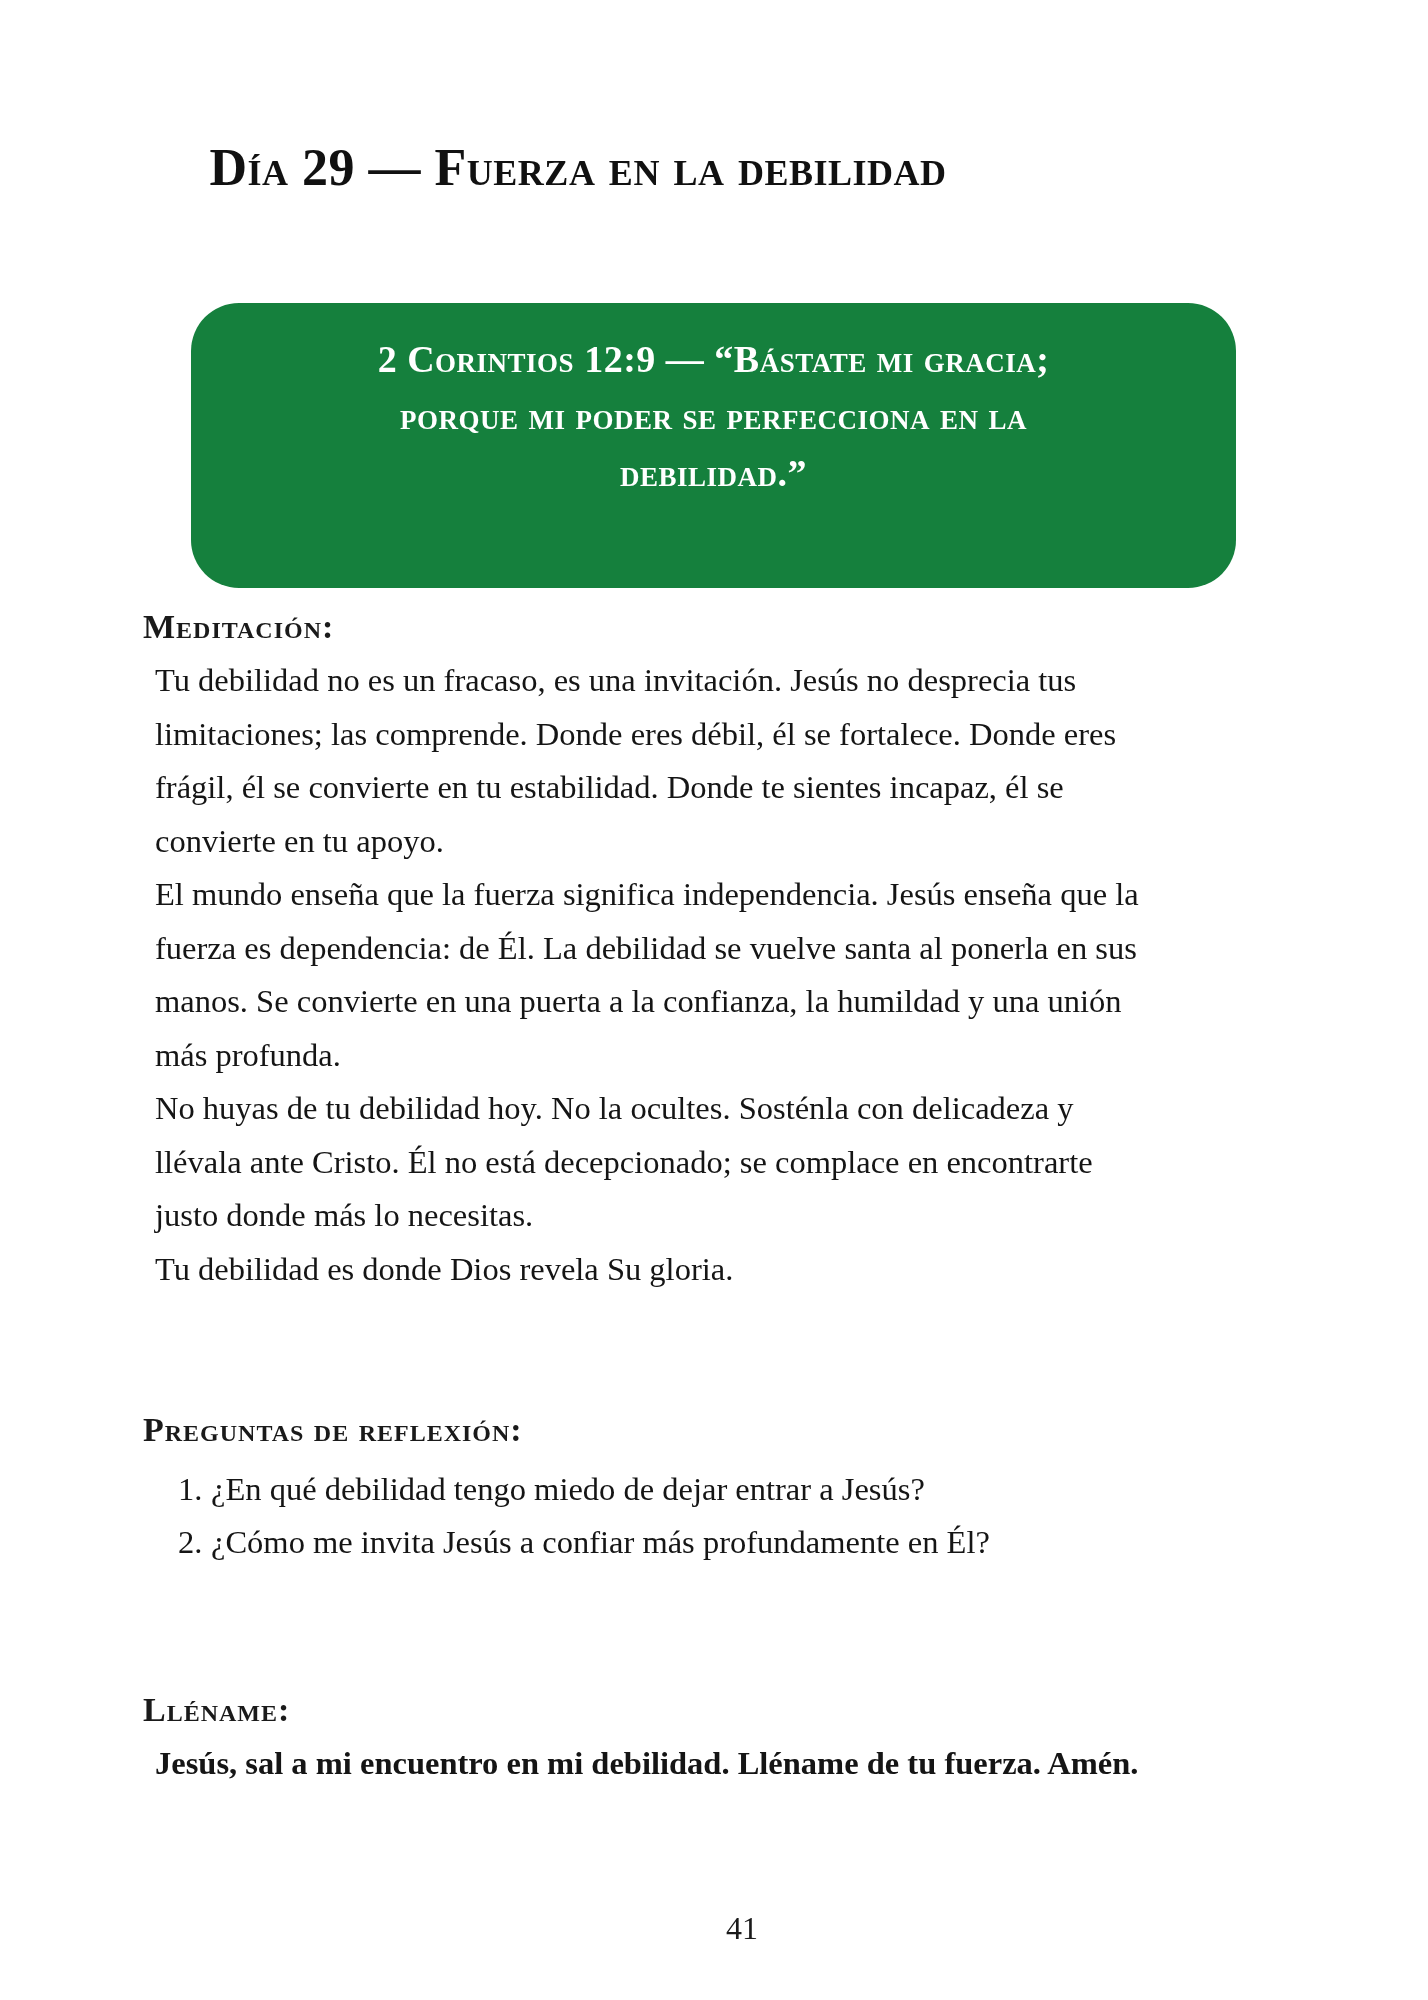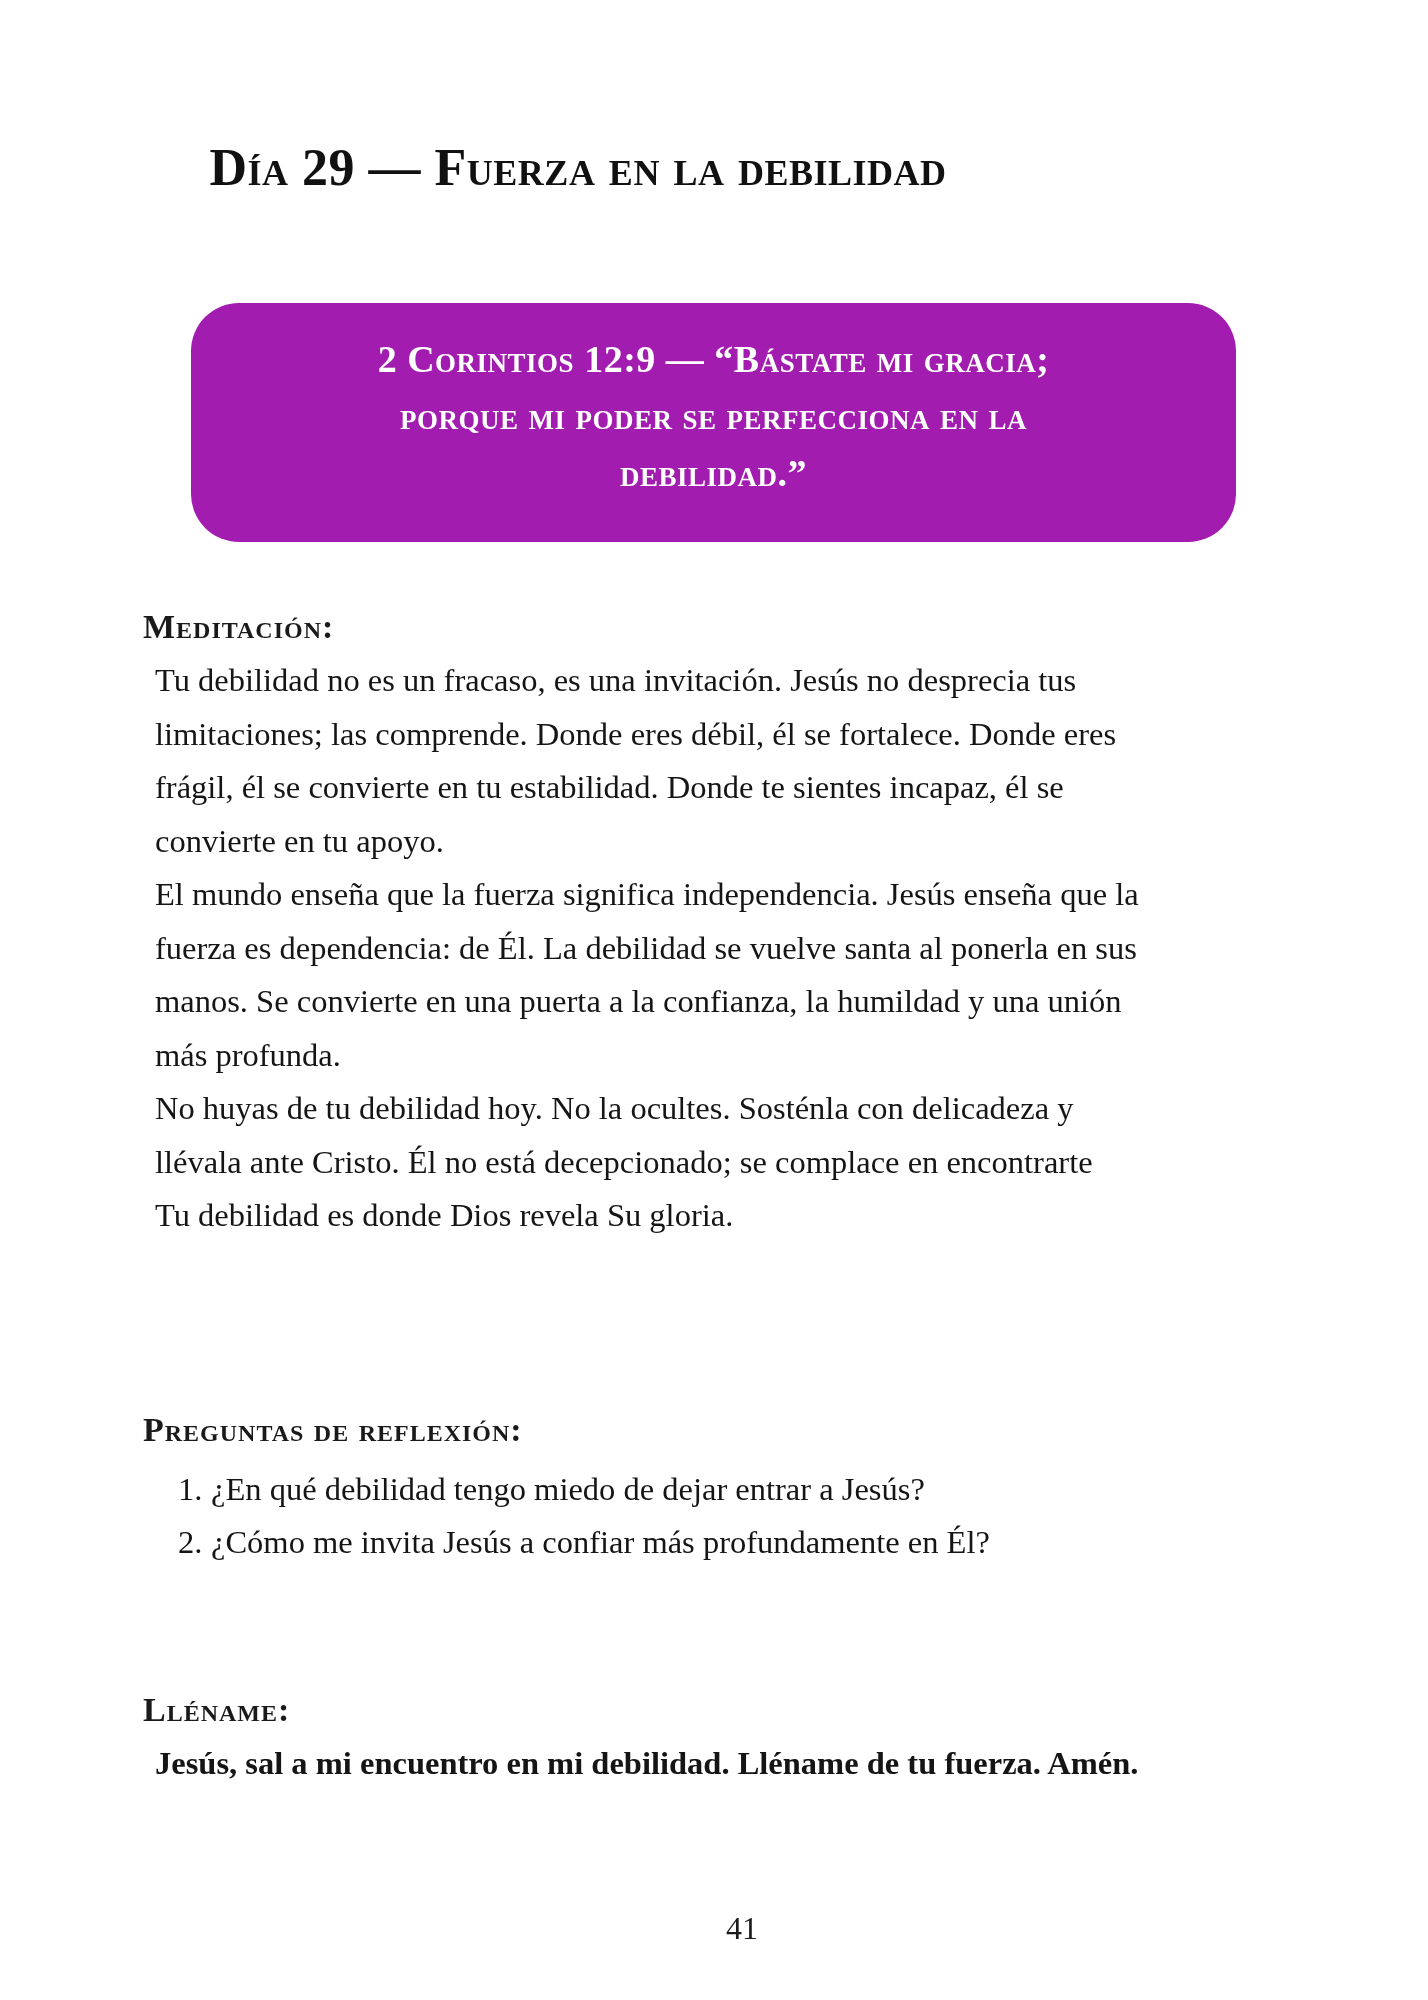--- a/index.html
+++ b/index.html
@@ -28,22 +28,22 @@
       letter-spacing: 0.5px;
       color: #111111;
       font-variant: small-caps;
       margin: 0;
     }
     .verse-box {
       position: absolute;
       left: 191px;
       top: 303px;
       width: 1045px;
-      height: 239px;
-      background: #a21caf;
+      height: 285px;
+      background: #15803d;
       border-radius: 48px;
       box-sizing: border-box;
       padding: 28px 60px 0 60px;
       text-align: center;
     }
     .verse-text {
       font-family: "Liberation Serif", serif;
       font-weight: bold;
       font-size: 38px;
       line-height: 57px;
@@ -133,20 +133,21 @@
   </p>
   <p>
     <span>El mundo enseña que la fuerza significa independencia. Jesús enseña que la</span><br>
     <span>fuerza es dependencia: de Él. La debilidad se vuelve santa al ponerla en sus</span><br>
     <span>manos. Se convierte en una puerta a la confianza, la humildad y una unión</span><br>
     <span>más profunda.</span>
   </p>
   <p>
     <span>No huyas de tu debilidad hoy. No la ocultes. Sosténla con delicadeza y</span><br>
     <span>llévala ante Cristo. Él no está decepcionado; se complace en encontrarte</span><br>
+    <span>justo donde más lo necesitas.</span>
   </p>
   <p>
     <span>Tu debilidad es donde Dios revela Su gloria.</span>
   </p>
 </div>
 
 <h2 class="section-heading" style="top: 1410px;">Preguntas de reflexión:</h2>
 
 <ol class="questions">
   <li>

